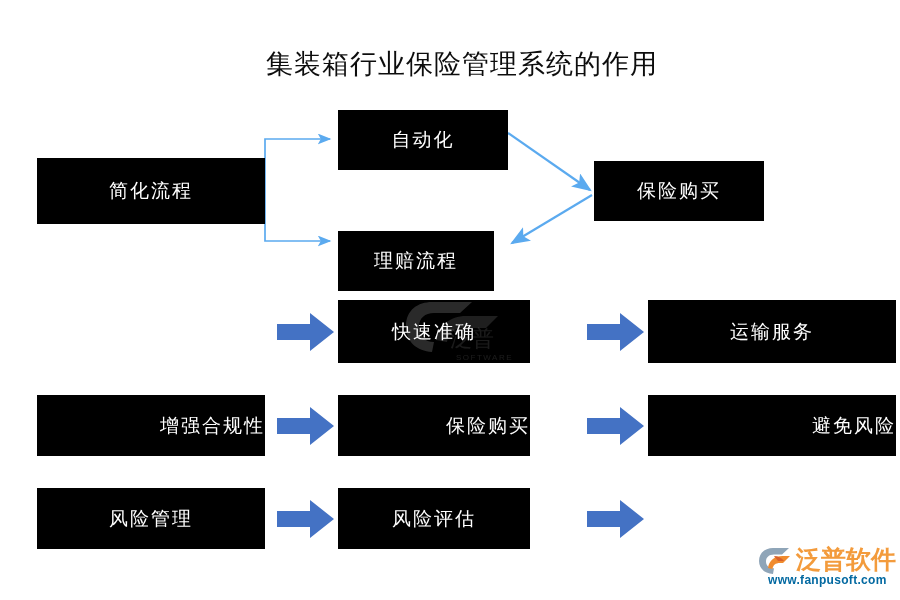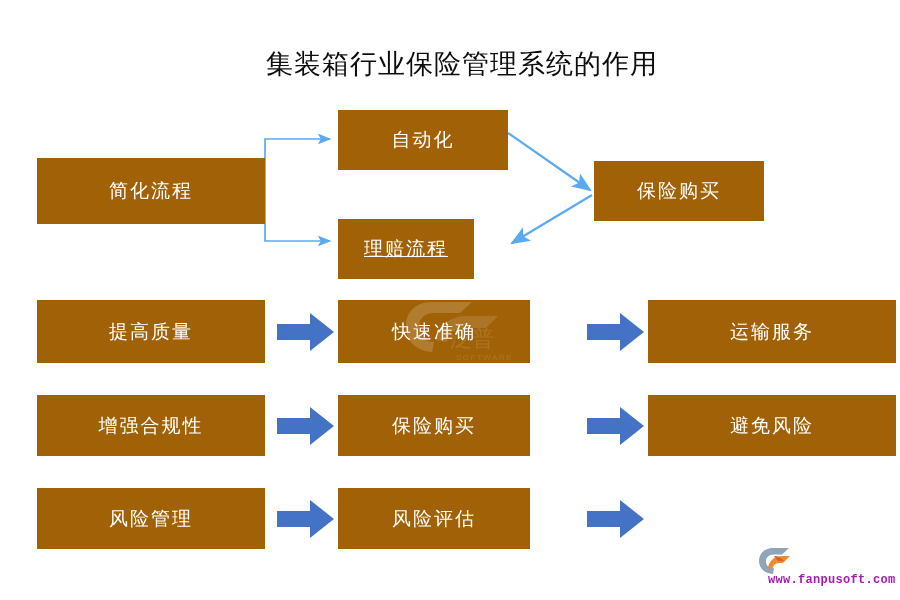--- a/index.html
+++ b/index.html
@@ -20,44 +20,44 @@
     font-size:27px;
     font-weight:normal;
     color:#0d0d0d;
     letter-spacing:1px;
     font-family:"Liberation Serif","DejaVu Serif",serif;
   }
 
   
   .box{
     position:absolute;
-    background:#a16207;
+    background:#000000;
     color:#ffffff;
     display:flex;
     align-items:center;
     justify-content:center;
     font-size:19px;
     letter-spacing:2px;
     font-family:"Liberation Serif","DejaVu Serif",serif;
     box-sizing:border-box;
     z-index:3;
   }
 
   
   .b-simplify  {left:37px; top:158px; width:228px; height:66px;}
   .b-auto      {left:338px;top:110px; width:170px; height:60px;}
-  .b-claim     {left:338px;top:219px; width:136px; height:60px;text-decoration:underline;}
+  .b-claim     {left:338px;top:231px; width:156px; height:60px;}
   .b-buy-top   {left:594px;top:161px; width:170px; height:60px;}
 
   
   .col-a{left:37px; width:228px;}
   .col-b{left:338px;width:192px;font-family:Liberation Serif, serif;}
   .col-c{left:648px;width:248px;}
   .row2{top:300px;height:63px;}
-  .row3{top:395px;height:61px;}
+  .row3{top:395px;height:61px;justify-content:flex-end;}
   .row4{top:488px;height:61px;}
 
   
   #links{position:absolute;left:0;top:0;width:900px;height:600px;z-index:2;}
 
   
   .chev{position:absolute;z-index:4;}
 
   
   .wm-center{
@@ -76,23 +76,23 @@
   }
   .logo .logo-text{
     position:absolute;left:40px;top:0px;
     font-size:25px;font-weight:bold;color:#F39B3C;
     letter-spacing:0px;line-height:28px;
     font-family:"Liberation Serif","DejaVu Serif",serif;
     white-space:nowrap;
   }
   .logo .logo-url{
     position:absolute;left:12px;top:27px;
-    font-size:12px;font-weight:bold;color:#a21caf;
+    font-size:12px;font-weight:bold;color:#0369a1;
     letter-spacing:.3px;
-    font-family:Liberation Mono, monospace;
+    font-family:Liberation Sans, sans-serif;
     white-space:nowrap;
   }
   .logo .logo-mark{position:absolute;left:0px;top:1px;width:36px;height:28px;}
 </style>
 </head>
 <body>
 
 <div id="canvas">
 
   <div class="title">集装箱行业保险管理系统的作用</div>
@@ -122,23 +122,20 @@
   <div class="box b-auto">
     <span>自动化</span>
   </div>
   <div class="box b-claim">
     <span>理赔流程</span>
   </div>
   <div class="box b-buy-top">
     <span>保险购买</span>
   </div>
 
-  <div class="box col-a row2">
-    <span>提高质量</span>
-  </div>
   <svg class="chev" style="left:277px;top:312px;width:58px;height:40px;" viewBox="0 0 58 40" xmlns="http://www.w3.org/2000/svg">
     <path d="M0,12 L33,12 L33,1 L57,20 L33,39 L33,28 L0,28 z" fill="#4472C4"></path>
   </svg>
   <div class="box col-b row2">
     <span>快速准确</span>
   </div>
   <svg class="chev" style="left:587px;top:312px;width:58px;height:40px;" viewBox="0 0 58 40" xmlns="http://www.w3.org/2000/svg">
     <path d="M0,12 L33,12 L33,1 L57,20 L33,39 L33,28 L0,28 z" fill="#4472C4"></path>
   </svg>
   <div class="box col-c row2">
@@ -180,16 +177,17 @@
     <text x="52" y="50" font-family="'Liberation Serif',serif" font-size="22" fill="#ffffff" opacity="0.35">泛普</text>
     <text x="58" y="64" font-family="'Liberation Sans',sans-serif" font-size="8" letter-spacing="1.5" fill="#ffffff" opacity="0.35">SOFTWARE</text>
   </svg>
 
   <div class="logo">
     <svg class="logo-mark" viewBox="0 0 36 28" xmlns="http://www.w3.org/2000/svg">
       <path d="M3,14 C3,5.5 9.5,1 17,1 L33,1 L26,7.5 L18,7.5 C13,7.5 10,10.3 10,14.4 C10,18.6 13,21.3 18,21.3 L17,27 C9,26.4 3,21.6 3,14 z" fill="#8FA5B8"></path>
       <path d="M12,21 C13,13.5 18.5,9 26.5,9 L34,9 L27,16 L24,16 C19.5,16 17,18 16.5,22 z" fill="#F08B2E"></path>
       <path d="M18,9 C22,9 26,11 28,14 L22,14 C20.5,12 19,10.5 18,9 z" fill="#D9602A"></path>
     </svg>
+    <div class="logo-text">泛普软件</div>
     <div class="logo-url">www.fanpusoft.com</div>
   </div>
 
 </div>
 
 </body></html>

